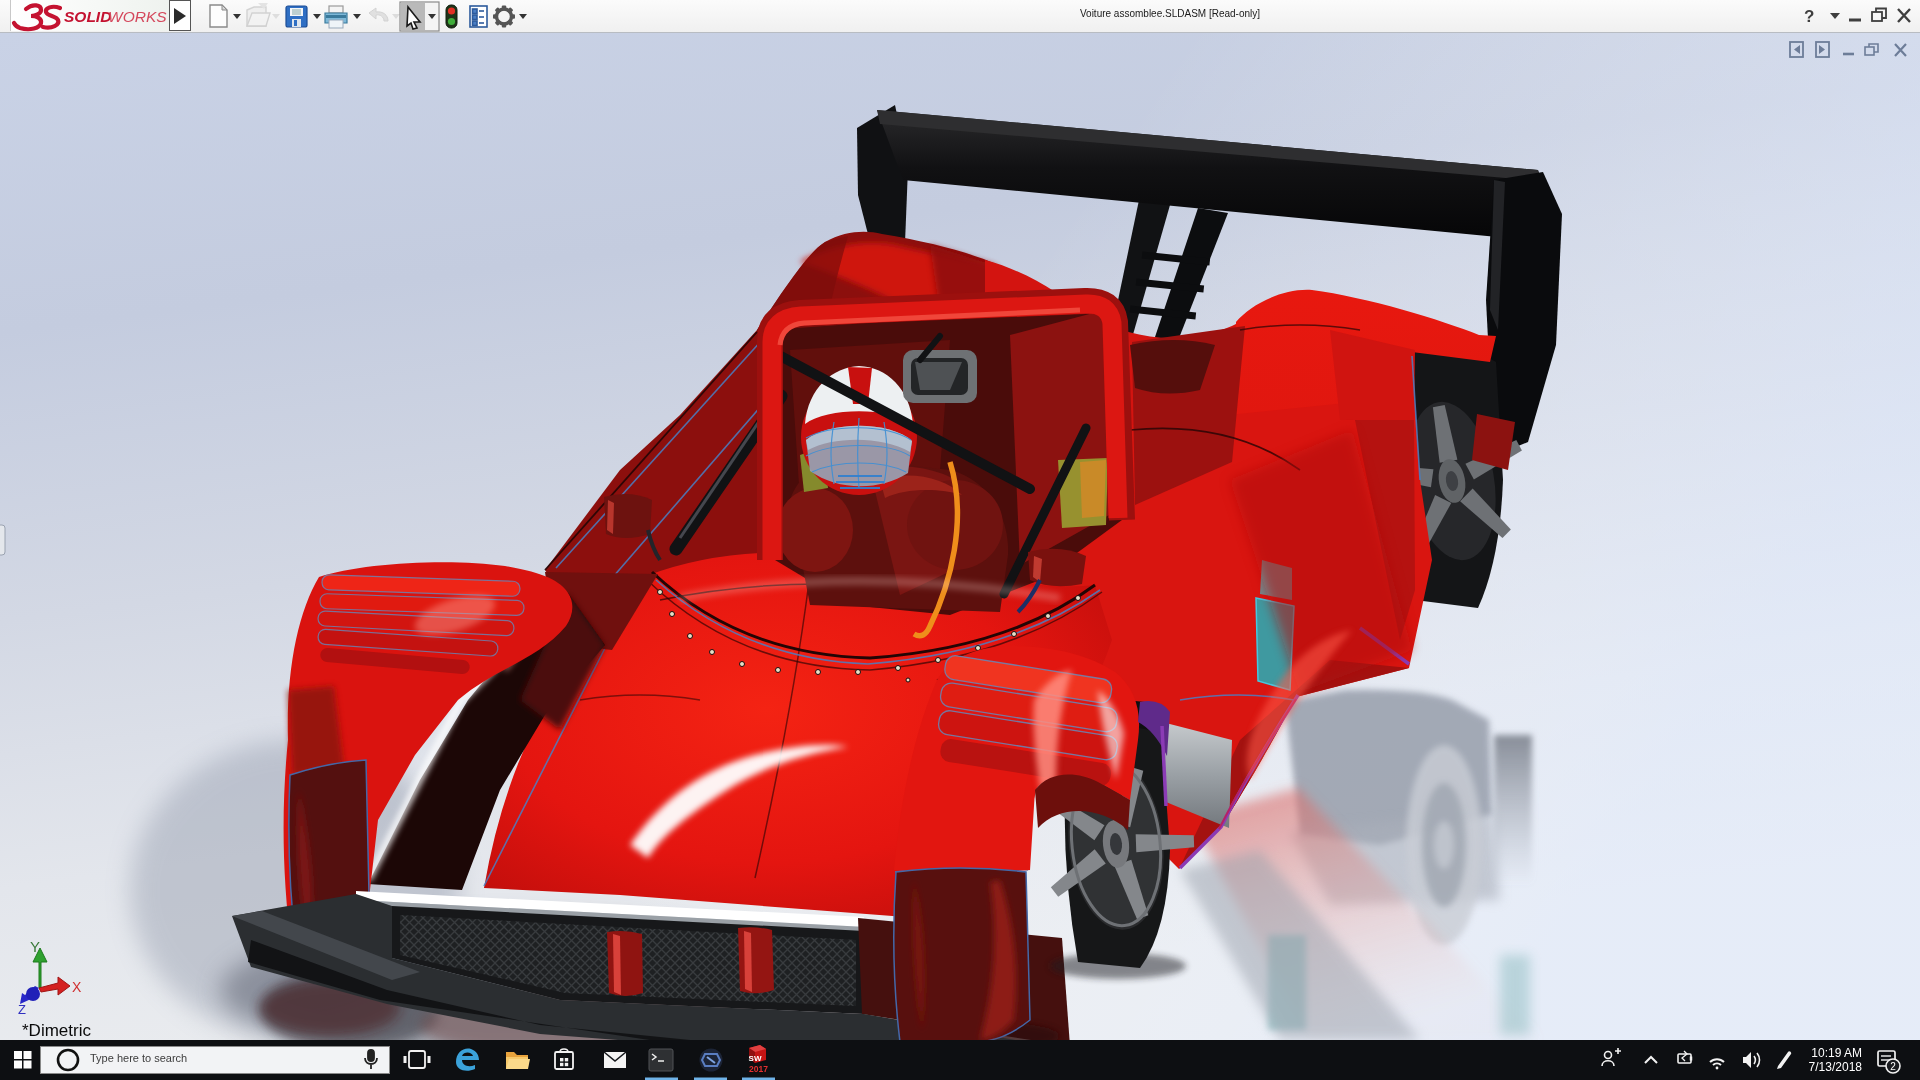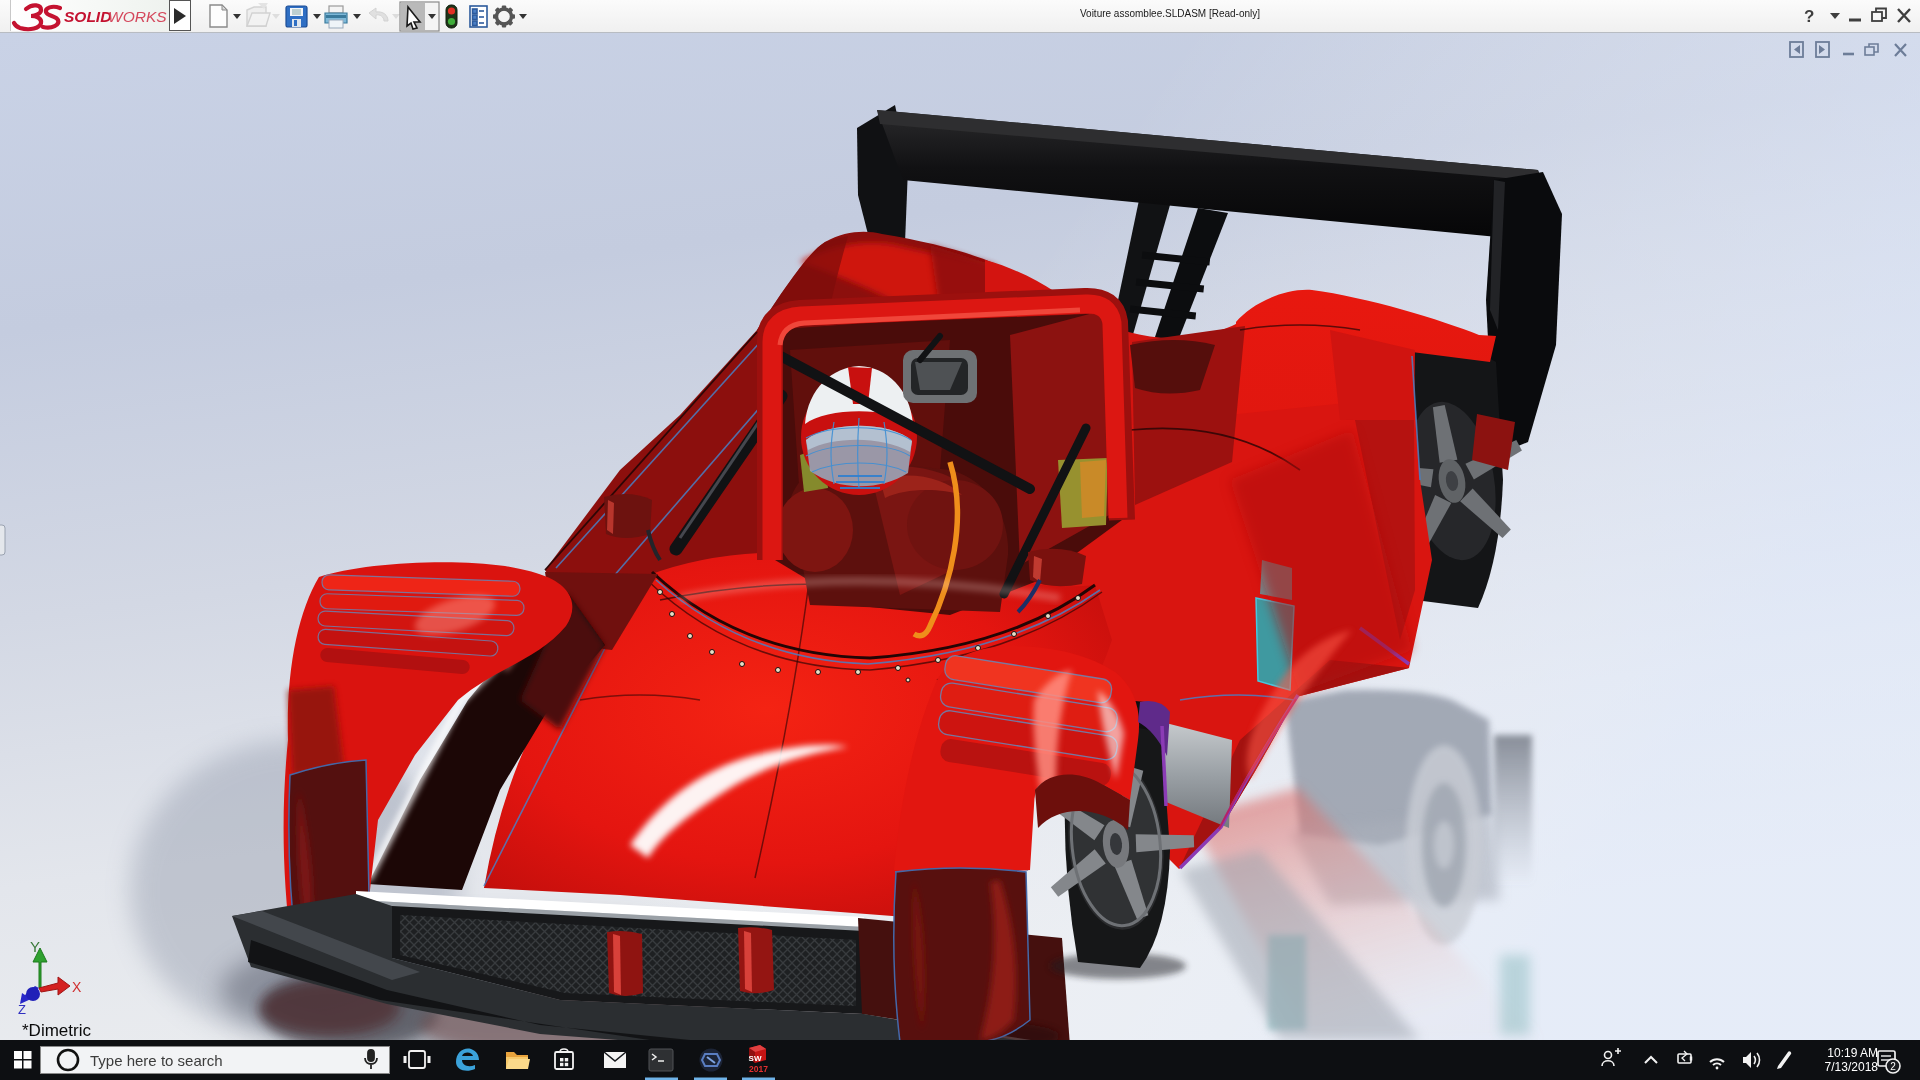--- a/index.html
+++ b/index.html
@@ -3,22 +3,22 @@
 <meta charset="utf-8">
 <style>
   html,body{margin:0;padding:0;width:1920px;height:1080px;overflow:hidden;background:#fff;font-family:"Liberation Sans",sans-serif;}
   #titlebar{position:absolute;top:0;left:0;width:1920px;height:32px;background:linear-gradient(#fbfbfb,#f0f0f0);border-bottom:1px solid #b8bcc2;}
   #logo{position:absolute;left:10px;top:0;width:158px;height:31px;background:linear-gradient(100deg,#ffffff,#eef2ee);border-left:1px solid #c8c8c8;border-right:1px solid #c8c8c8;}
   #flyout{position:absolute;left:169px;top:0;width:22px;height:31px;background:#fff;border:1px solid #555;box-sizing:border-box;}
   #title-text{position:absolute;top:8px;left:1020px;width:300px;text-align:center;font-size:10px;color:#1a1a1a;}
   #scene{position:absolute;top:33px;left:0;width:1920px;height:1007px;}
   #taskbar{position:absolute;top:1040px;left:0;width:1920px;height:40px;background:#0d0f12;}
   #searchbox{position:absolute;left:40px;top:1046px;width:350px;height:28px;background:#f2f3f5;border:1px solid #888;box-sizing:border-box;}
-  #searchtext{position:absolute;left:90px;top:1052px;font-size:15px;color:#3c3c3c;}
-  .tray-time{position:absolute;left:1802px;top:1046px;width:60px;text-align:right;font-size:12px;color:#fff;line-height:14px;margin-left:16px;}
+  #searchtext{position:absolute;left:90px;top:1052px;font-size:11px;color:#3c3c3c;}
+  .tray-time{position:absolute;left:1802px;top:1046px;width:60px;text-align:right;font-size:12px;color:#fff;line-height:14px;}
 </style>
 </head>
 <body>
   <div id="titlebar"></div>
   <div id="logo"></div>
   <div id="flyout"></div>
   <svg id="topbar-icons" style="position:absolute;top:0;left:0;width:1920px;height:33px" viewBox="0 0 1920 33">
 
     <g fill="none" stroke="#c41230" stroke-linecap="round">
       <path d="M26,9 C33,3 41,5 41,10 C41,14 35,16 31,16 C36,16 42,18 41,23 C40,28 30,31 20,28 C17,27 15,25 14,23" stroke-width="4.2"></path>

